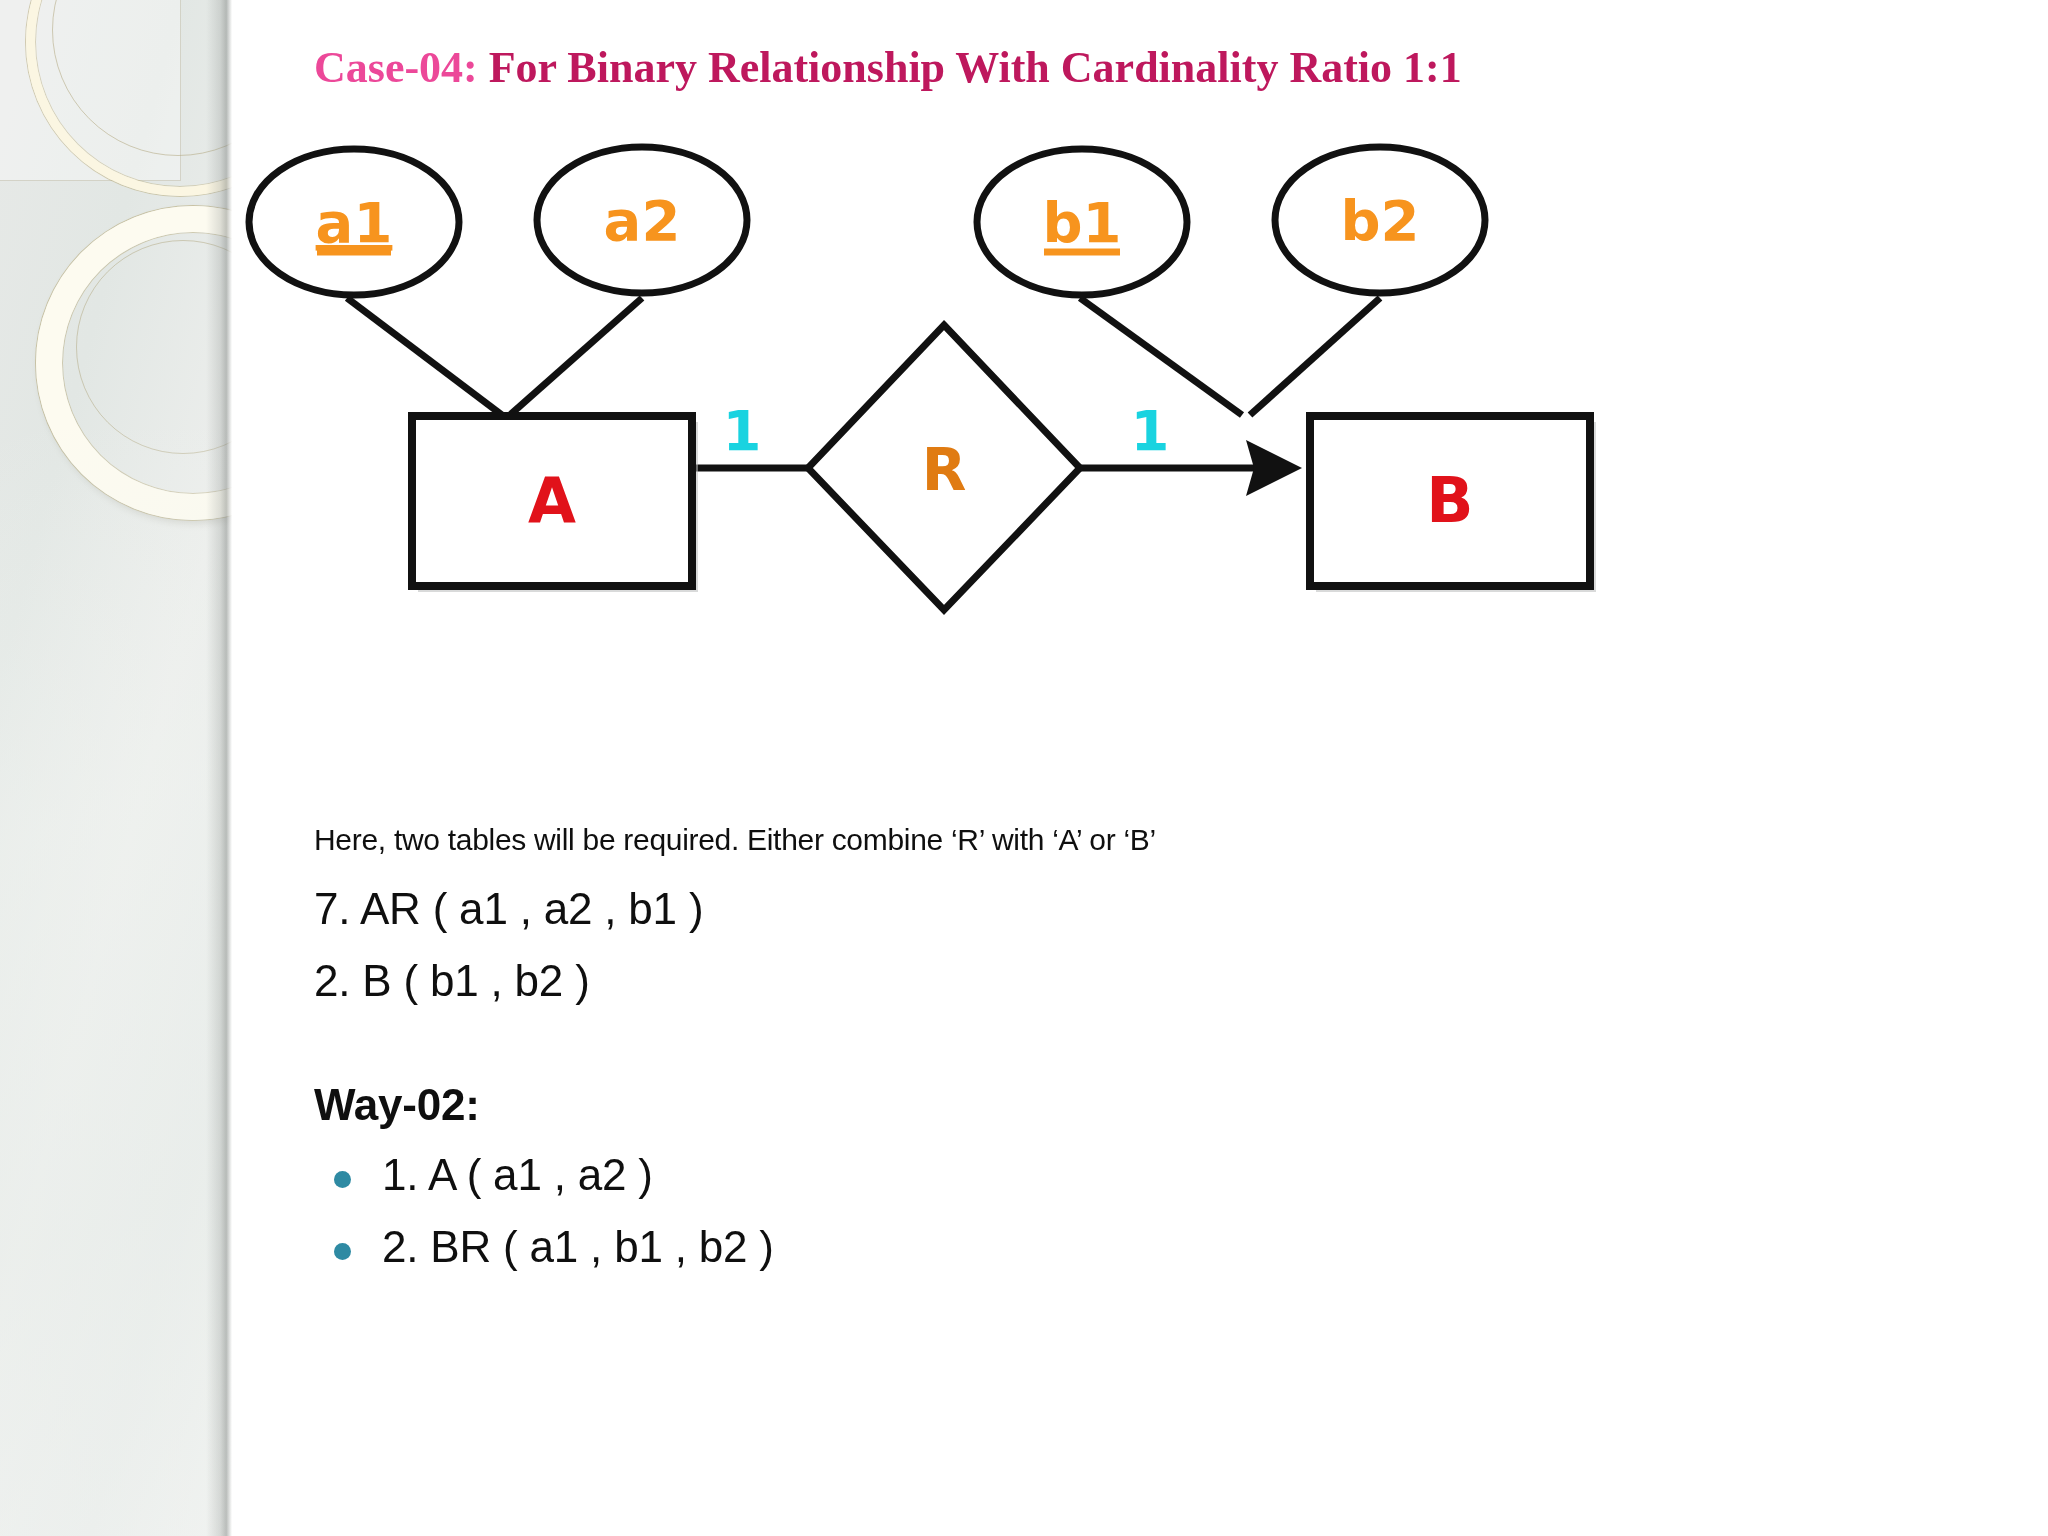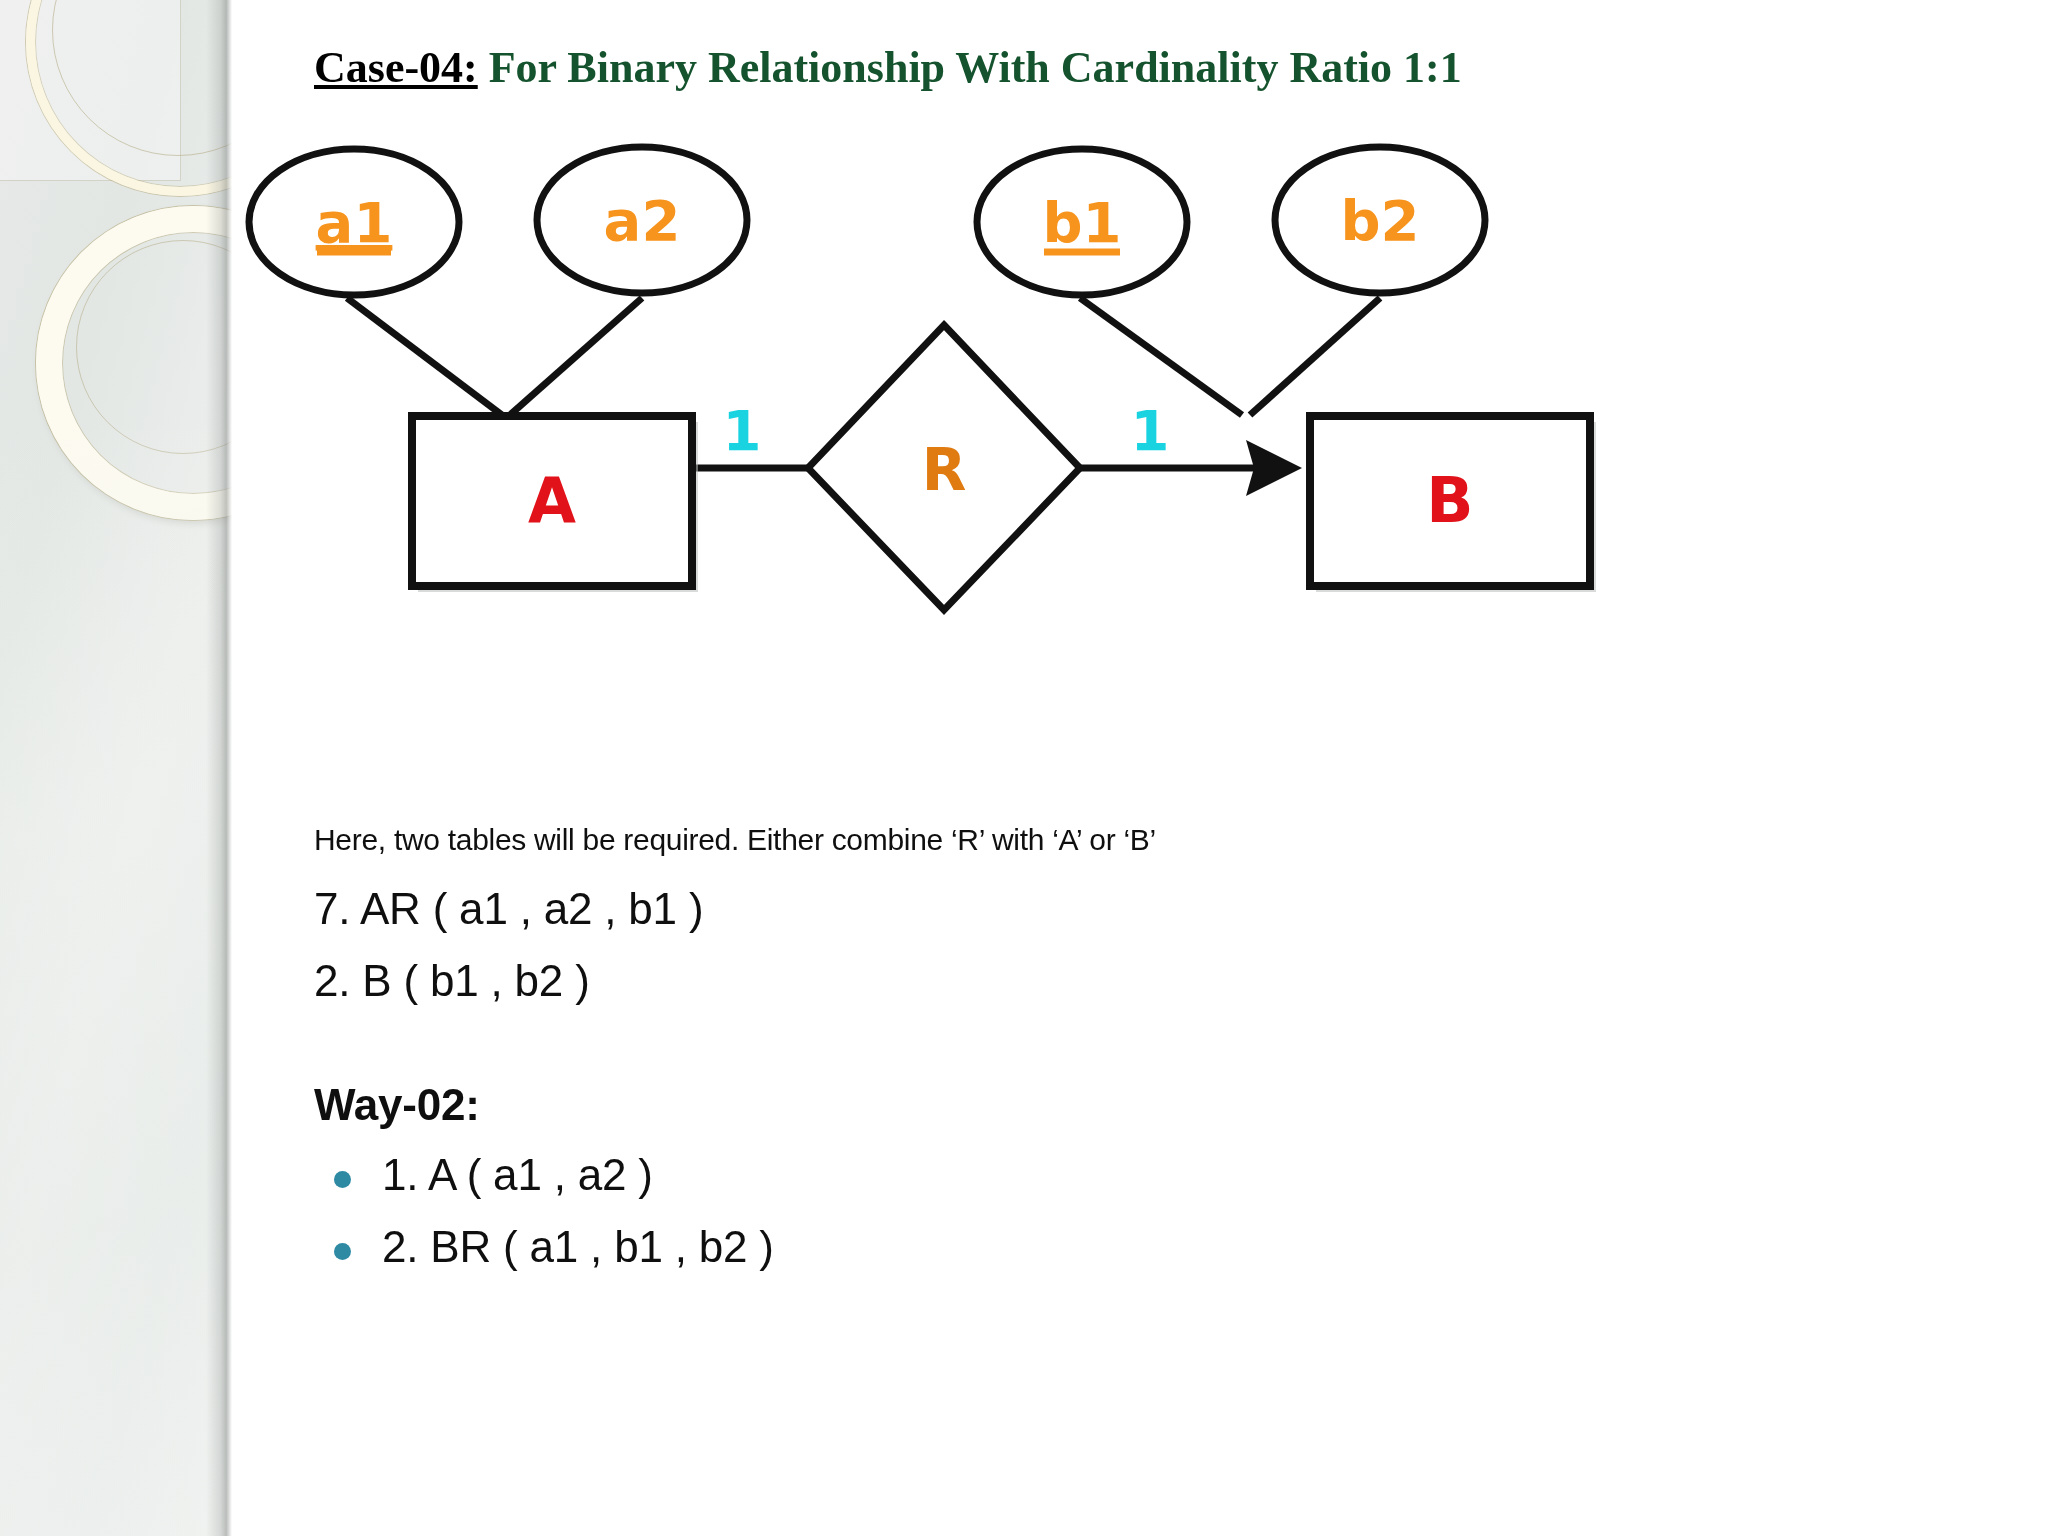--- a/index.html
+++ b/index.html
@@ -129,22 +129,22 @@
   #title {
     position: absolute;
     left: 82px;
     top: 44px;
     font-family: "Liberation Serif", serif;
     font-weight: bold;
     font-size: 44px;
     line-height: 1.1;
     white-space: nowrap;
   }
-  #title .t-case { color: #000000; text-decoration: underline; }
-  #title .t-rest { color: #14532d; }
+  #title .t-case { color: #ec4899; }
+  #title .t-rest { color: #be185d; }
 
   
   #er-diagram {
     position: absolute;
     left: 0;
     top: 140px;
     width: 1816px;
     height: 660px;
   }
   #er-diagram svg { display: block; }

